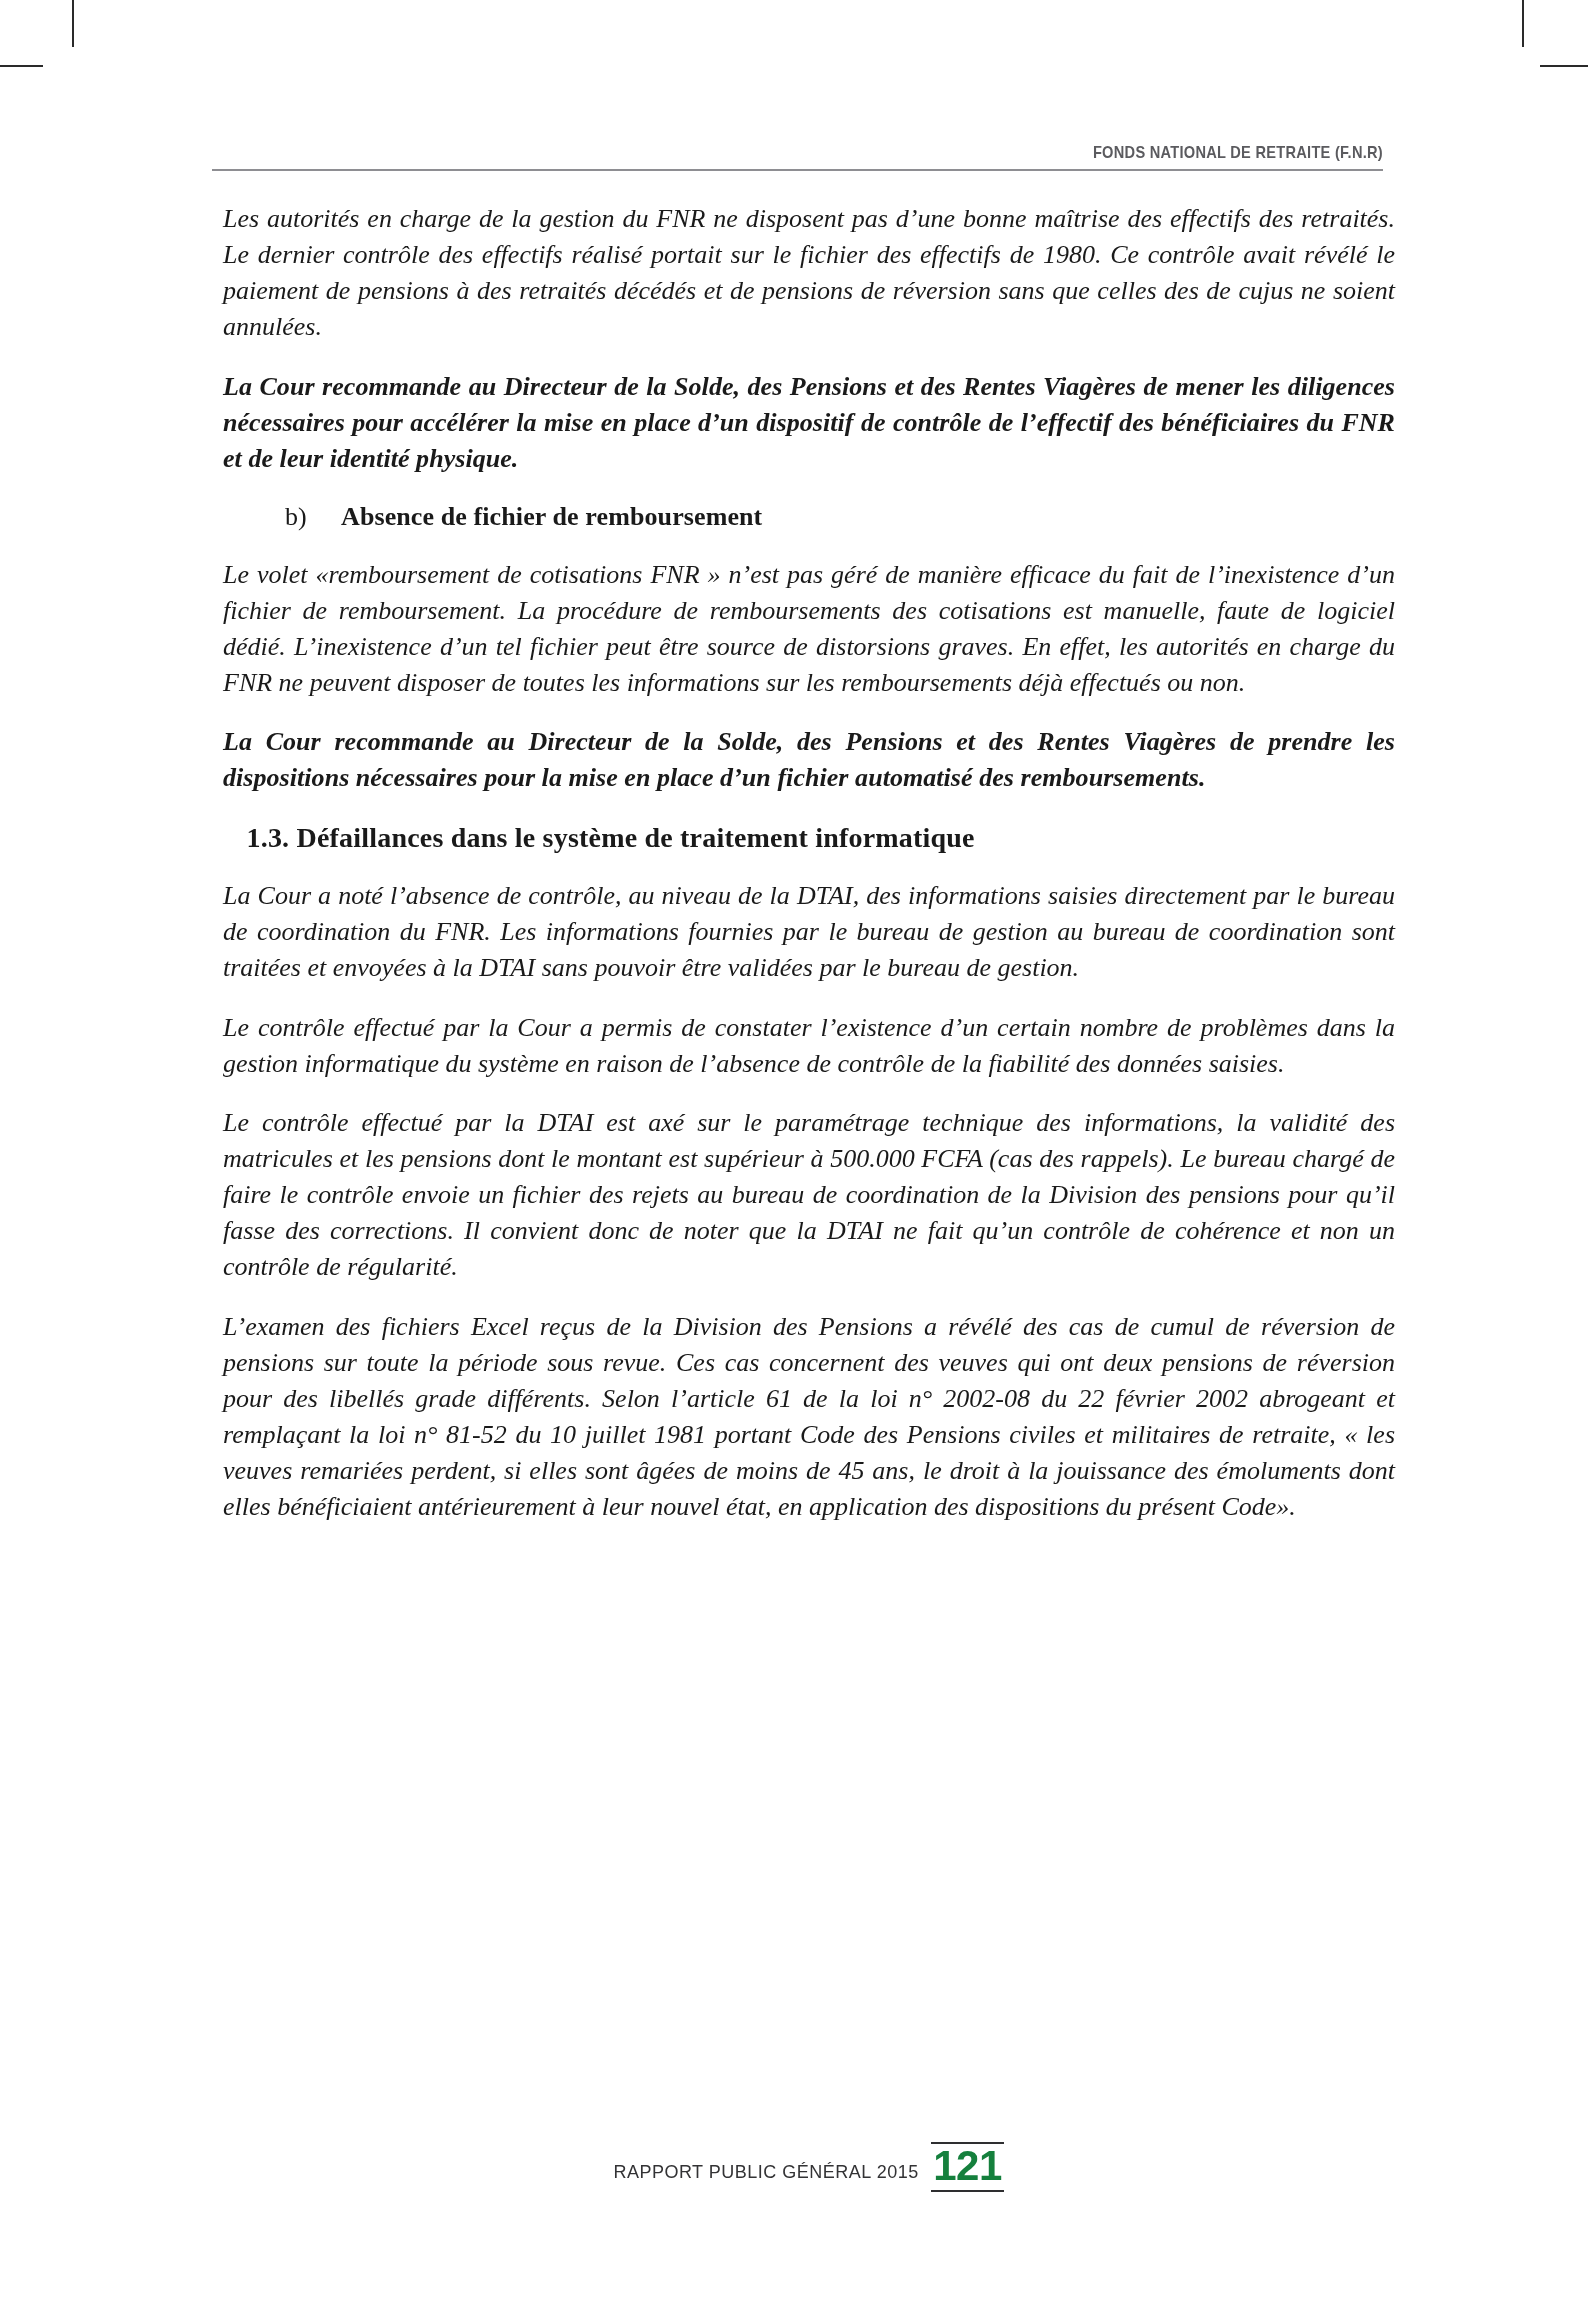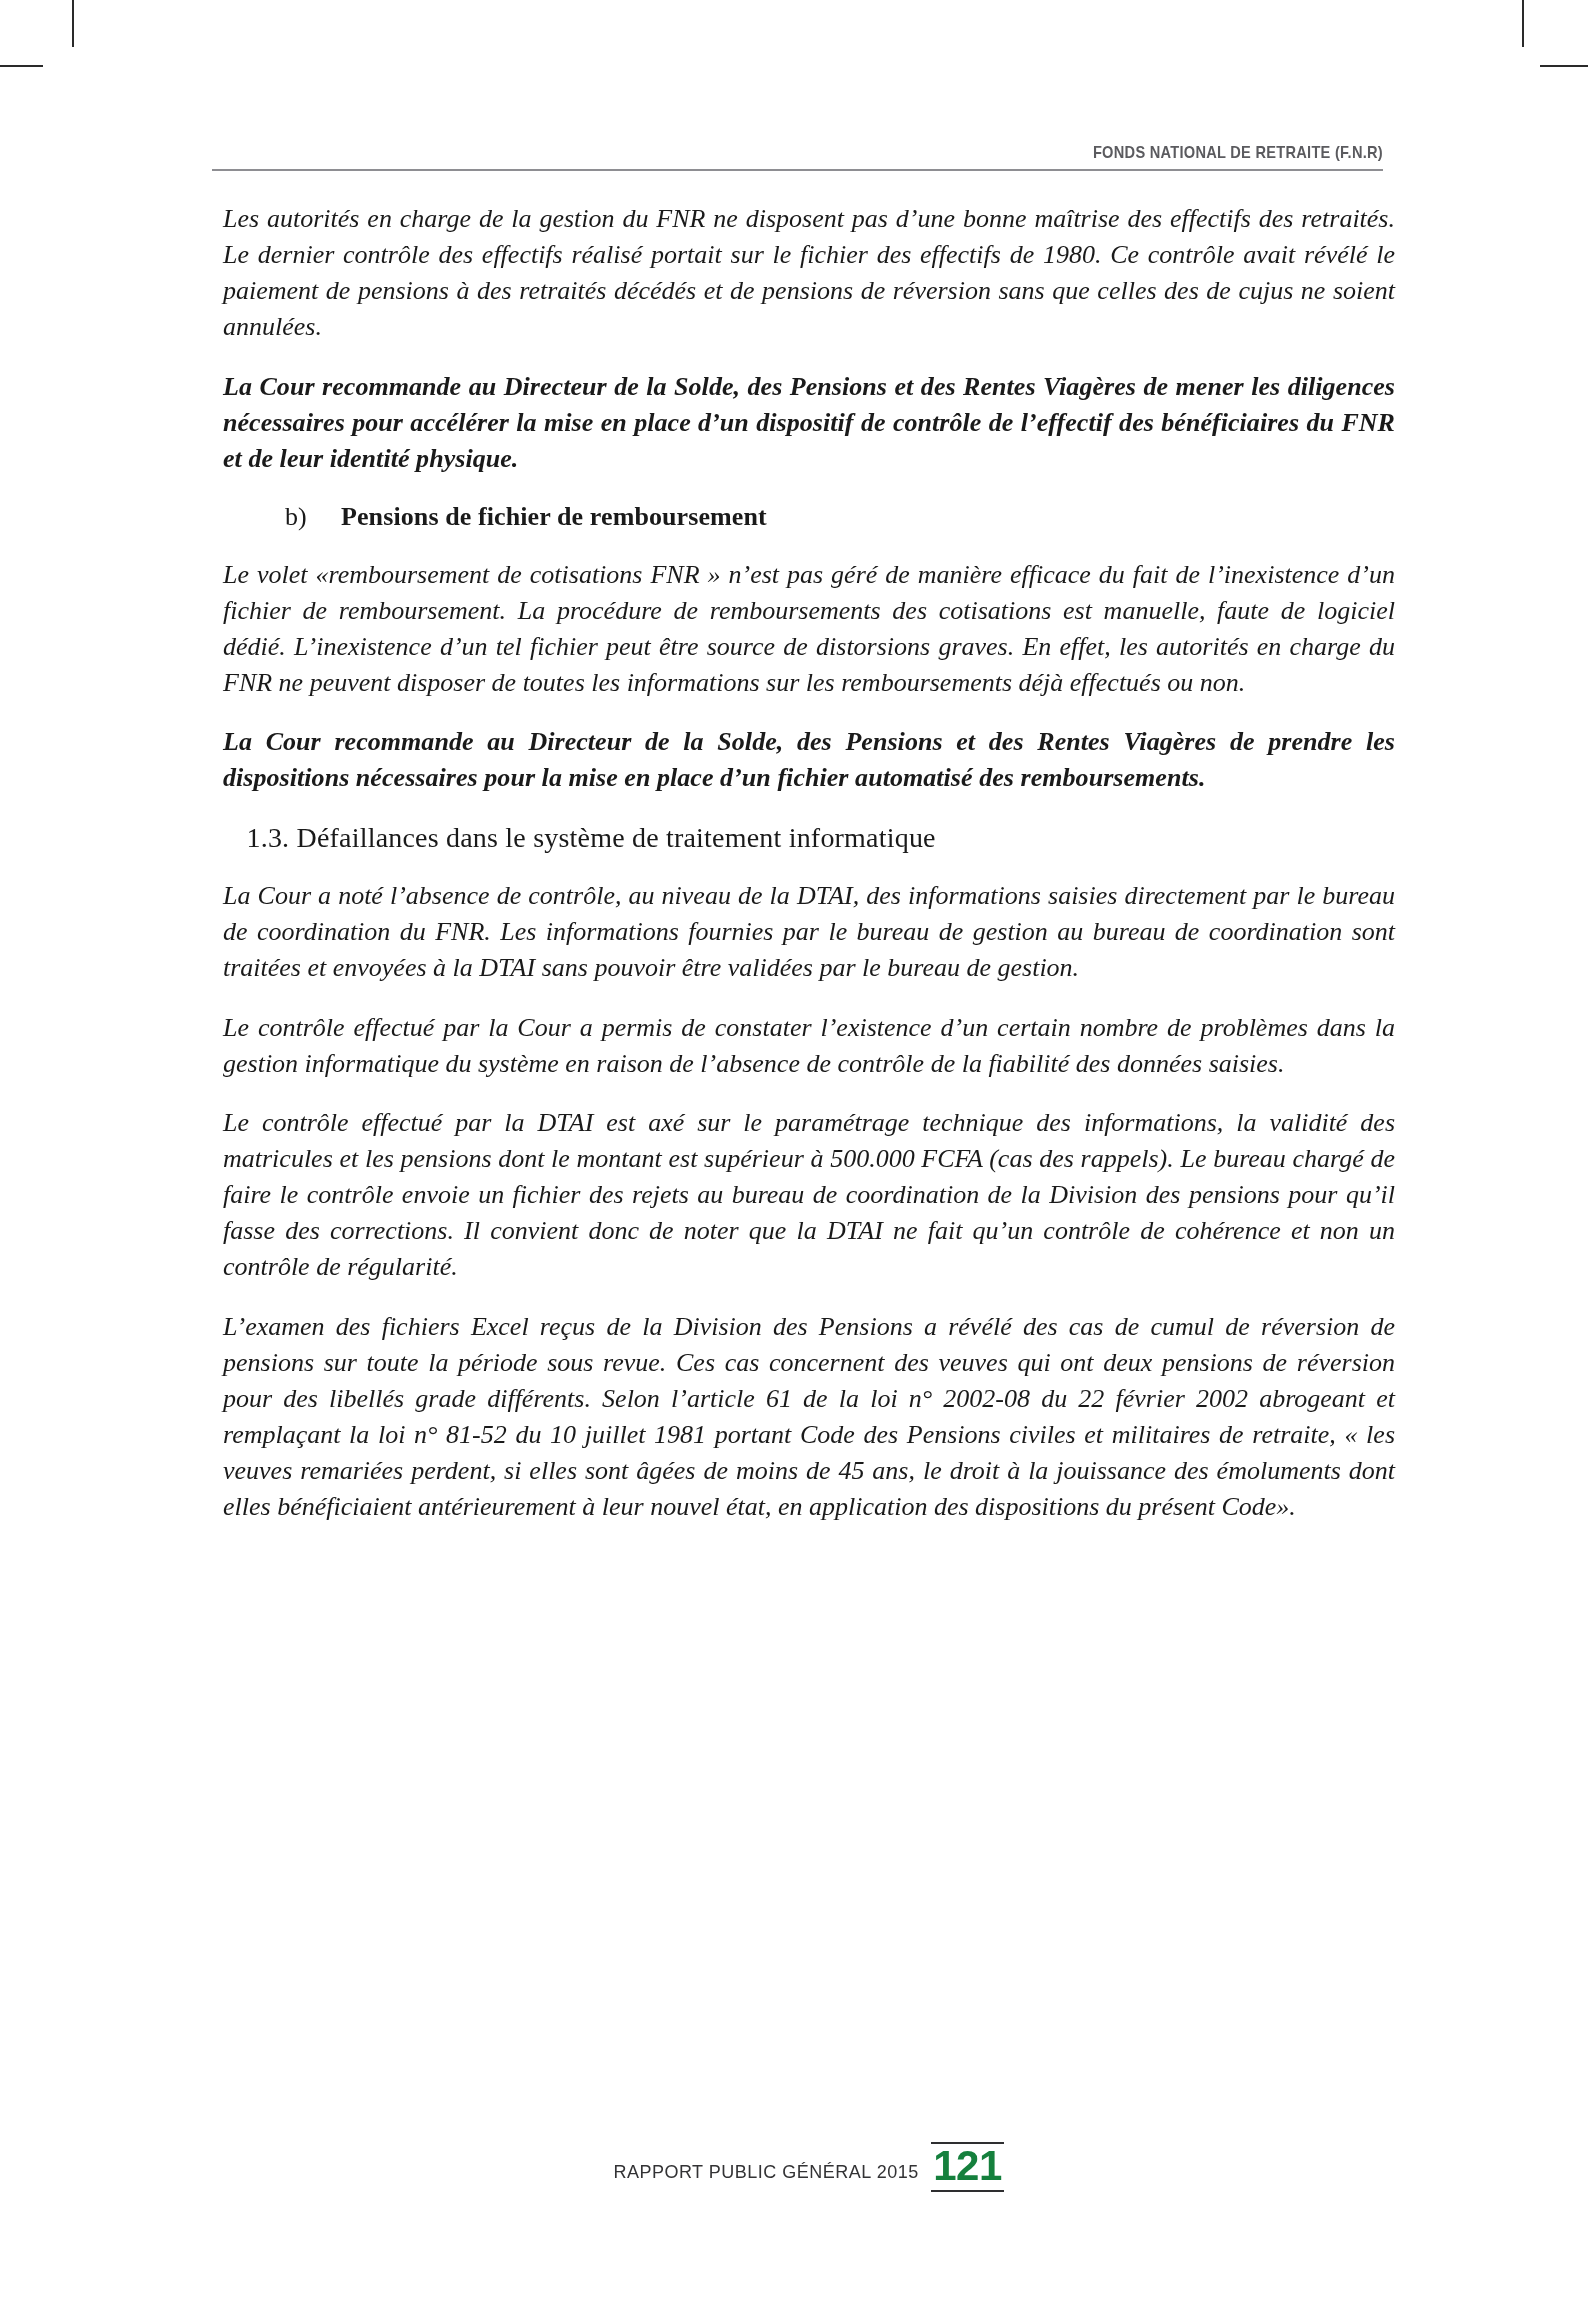--- a/index.html
+++ b/index.html
@@ -76,21 +76,21 @@
   .sub-heading .sub-title {
     font-weight: bold;
     letter-spacing: 0.1px;
   }
 
   
   .section-heading {
     margin: 0 0 22px 0;
     padding-left: 23.5px;
     font-size: 28px;
-    font-weight: normal;
+    font-weight: bold;
     line-height: 1.3;
     letter-spacing: 0.2px;
     white-space: nowrap;
   }
 
   p.body {
     margin: 0 0 23.5px 0;
     font-size: 26px;
     line-height: 1.385;
     text-align: justify;
@@ -159,21 +159,21 @@
 
   <div class="content">
 
 
     <p class="body">Les autorités en charge de la gestion du FNR ne disposent pas d’une bonne maîtrise des effectifs des retraités. Le dernier contrôle des effectifs réalisé portait sur le fichier des effectifs de 1980. Ce contrôle avait révélé le paiement de pensions à des retraités décédés et de pensions de réversion sans que celles  des de cujus ne soient annulées.</p>
 
 
     <p class="body reco gap-md">La Cour recommande au Directeur de la Solde, des Pensions et des Rentes Viagères de mener les diligences nécessaires pour accélérer la mise en place d’un dispositif de contrôle de l’effectif des bénéficiaires du FNR et de leur identité physique.</p>
 
     <h3 class="sub-heading">
-      <span class="marker">b)</span><span class="sub-title">Pensions de fichier de remboursement</span>
+      <span class="marker">b)</span><span class="sub-title">Absence de fichier de remboursement</span>
     </h3>
 
     <p class="body">Le volet «remboursement de cotisations FNR » n’est pas géré de manière efficace du fait de l’inexistence d’un fichier de remboursement. La procédure de remboursements des cotisations est manuelle, faute de logiciel dédié. L’inexistence d’un tel fichier peut être source de distorsions graves. En effet, les autorités en charge du FNR ne peuvent disposer de toutes les informations sur les remboursements déjà effectués ou non.</p>
 
     <p class="body reco gap-lg">La Cour recommande au Directeur de la Solde, des Pensions et des Rentes Viagères de prendre les dispositions nécessaires pour la mise en place d’un fichier automatisé des remboursements.</p>
 
     <h2 class="section-heading">1.3. Défaillances dans le système de traitement informatique</h2>
 
     <p class="body gap-sm">La Cour a noté l’absence de contrôle, au niveau de la DTAI, des informations saisies directement par le bureau de coordination du FNR. Les informations fournies par le bureau de gestion au bureau de coordination sont traitées et envoyées à la DTAI sans pouvoir être validées par le bureau de gestion.</p>
 

